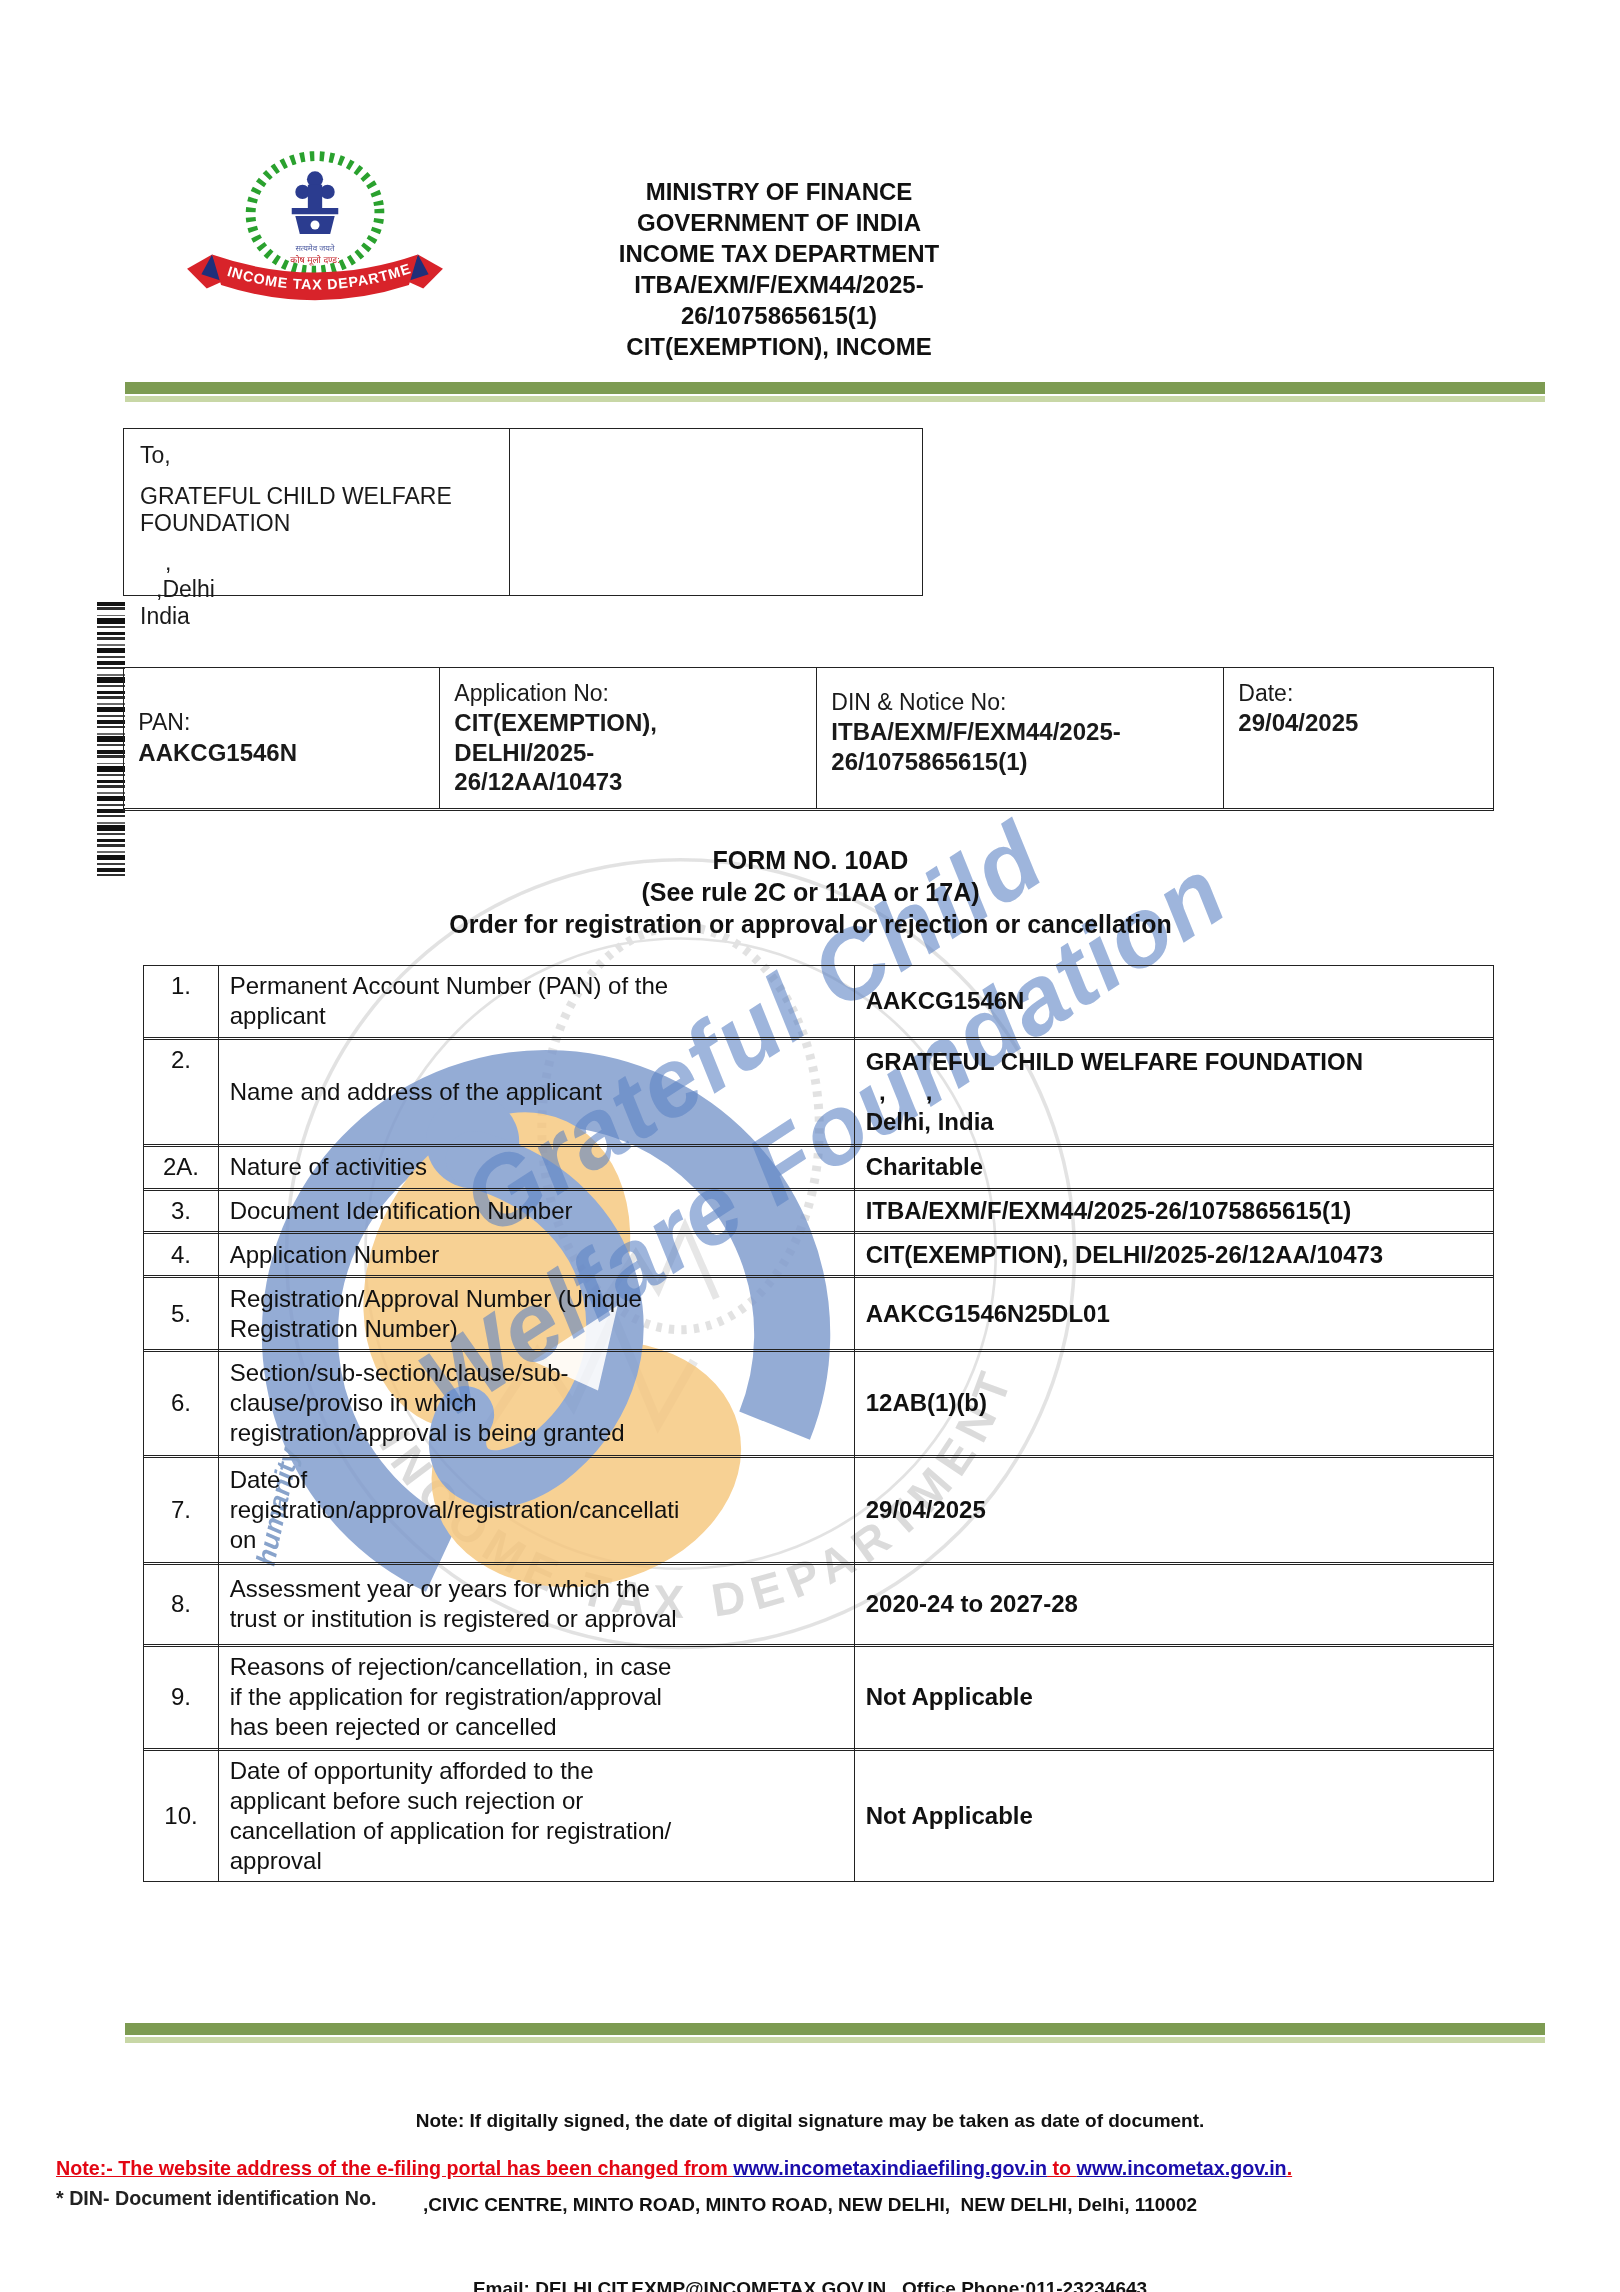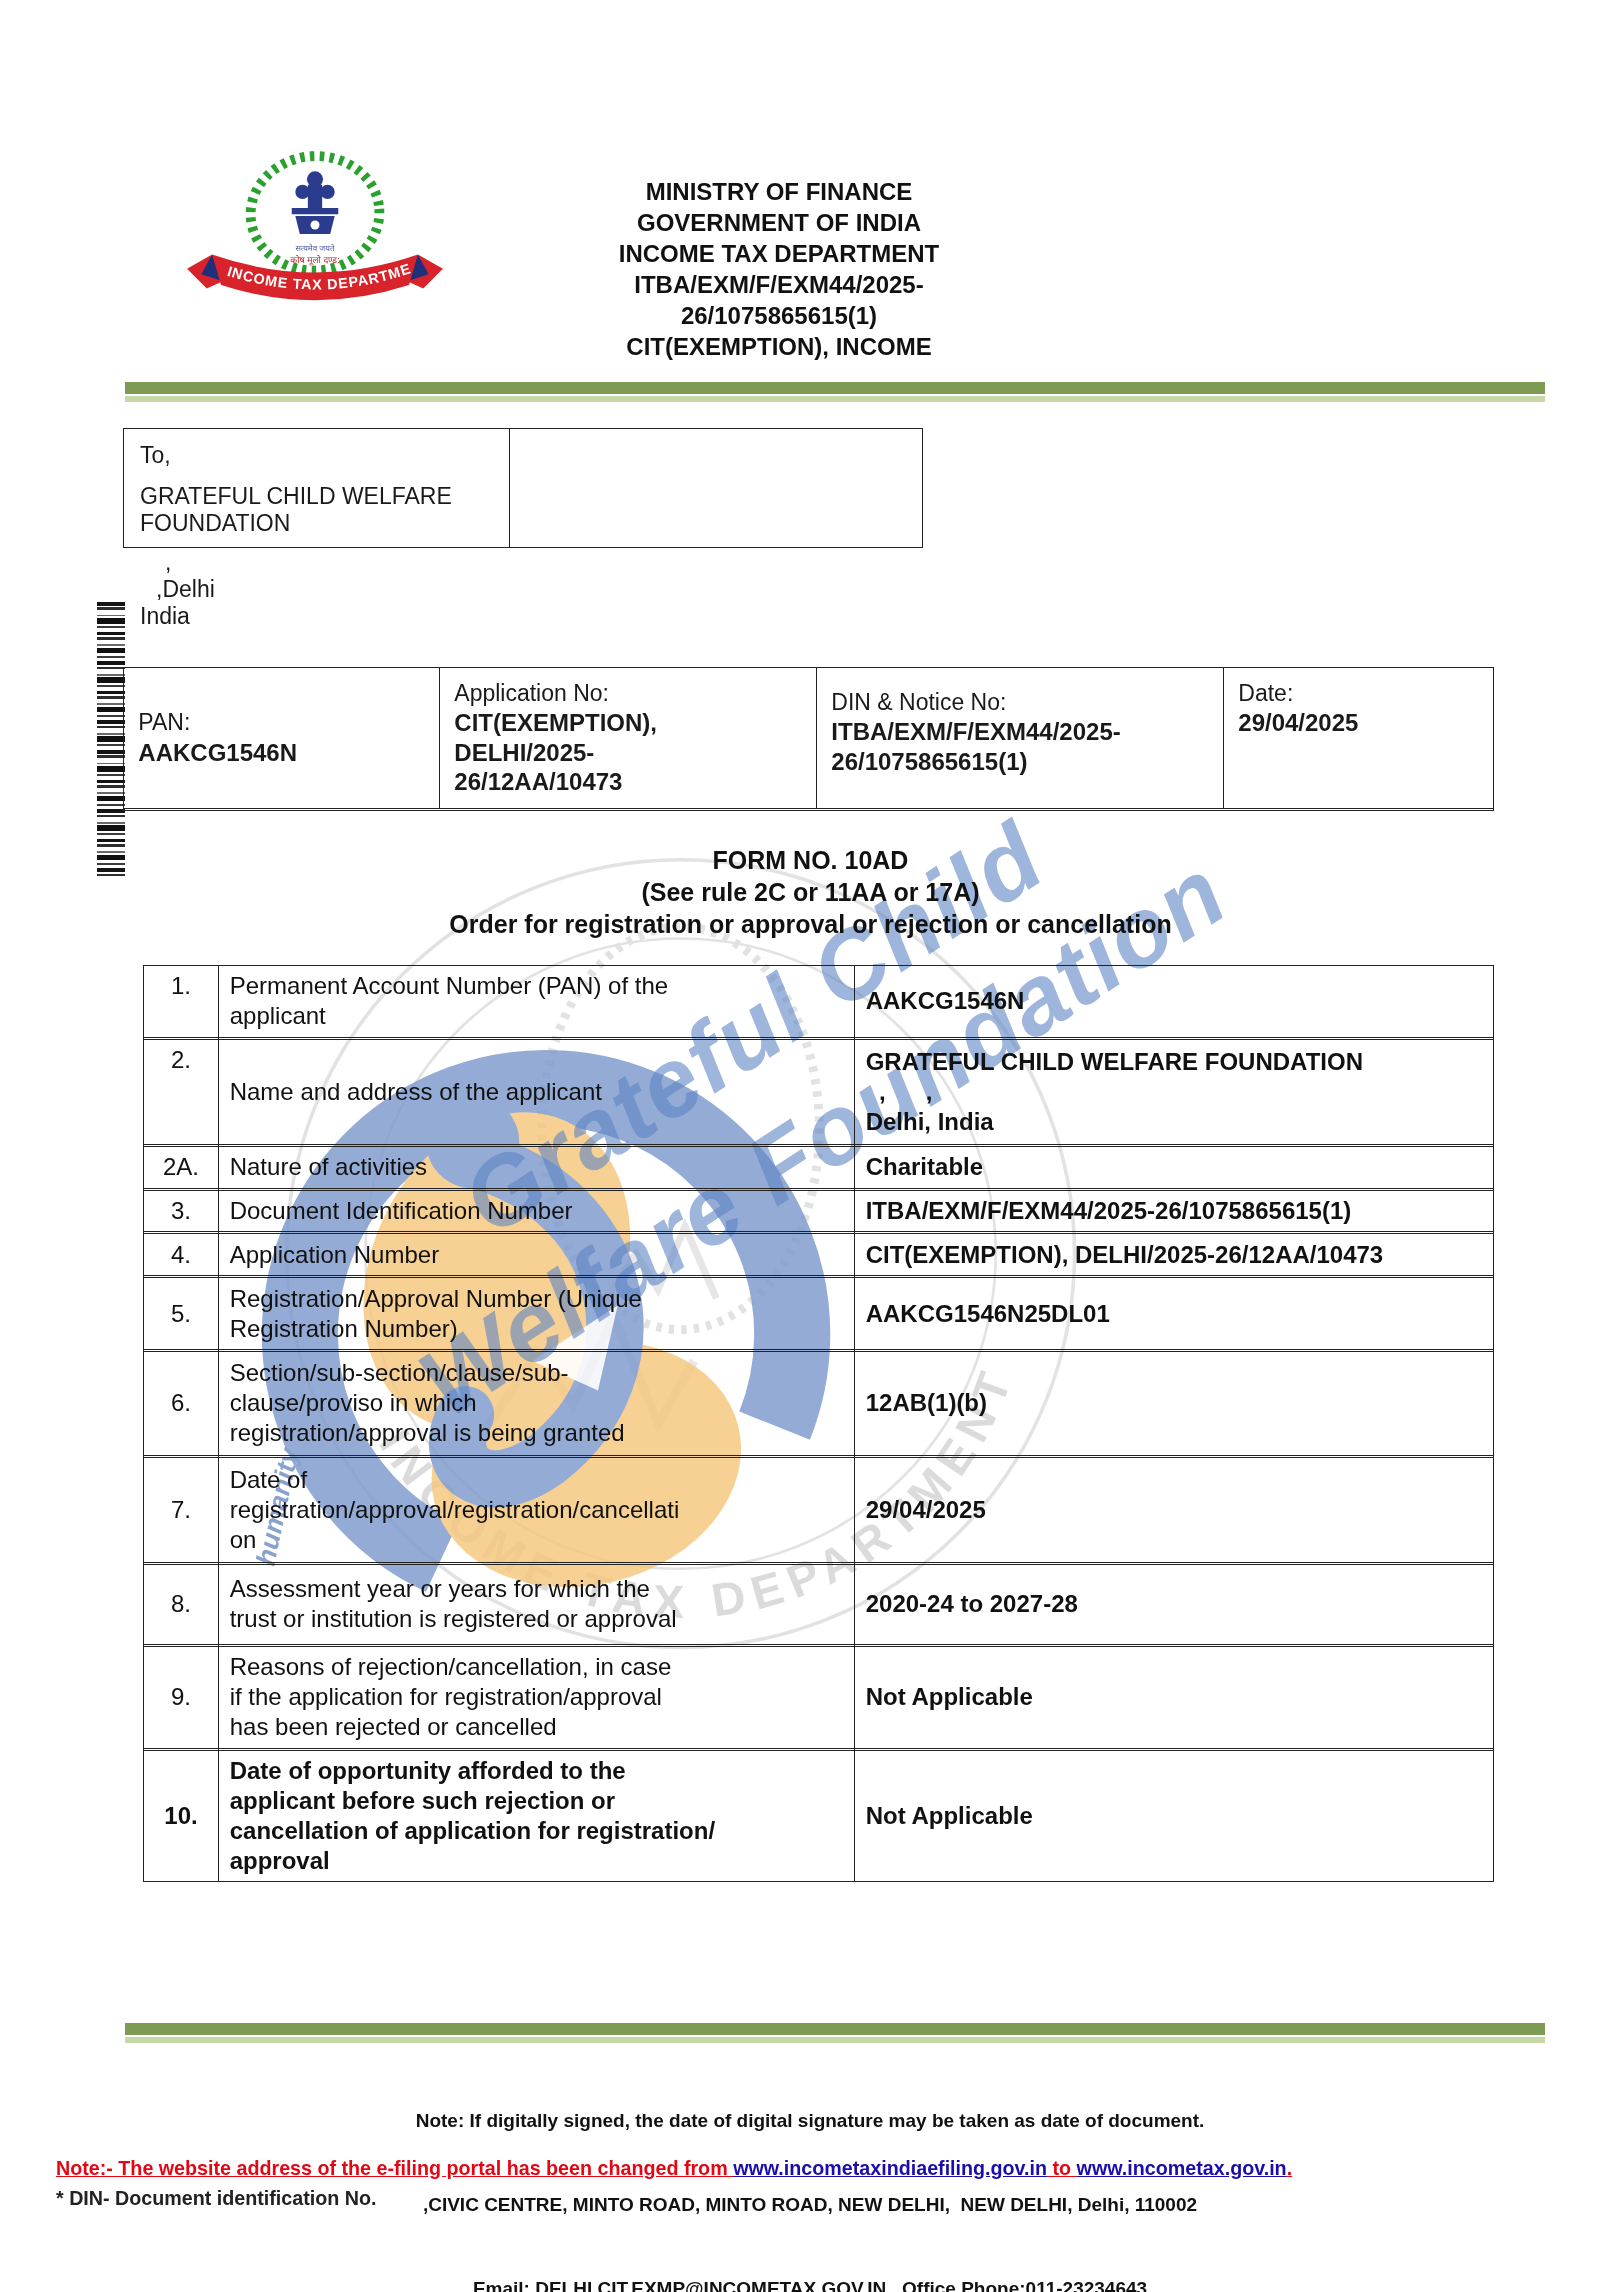--- a/index.html
+++ b/index.html
@@ -13,21 +13,21 @@
   
   .itd-logo{position:absolute;left:176px;top:140px;width:278px;height:170px;}
   .header-block{position:absolute;left:376px;top:176px;width:806px;text-align:center;
     font-weight:bold;font-size:24px;line-height:31px;color:#111;}
   .green-bar{position:absolute;left:125px;width:1420px;}
   .green-bar .dark{height:11.6px;background:#7d9b52;}
   .green-bar .gap{height:2.7px;background:#ffffff;}
   .green-bar .light{height:5.4px;background:#c8d7a6;}
 
   
-  .to-table{position:absolute;left:123px;top:428px;width:800px;height:120px;
+  .to-table{position:absolute;left:123px;top:428px;width:800px;height:168px;
     border:1.8px solid #222;display:flex;box-sizing:border-box;}
   .to-left{width:386px;border-right:1.8px solid #222;box-sizing:border-box;
     padding:12.5px 16px;font-size:23px;line-height:27px;}
   .to-right{flex:1;}
   .to-name{margin-top:14.3px;}
   .to-l1{margin-top:12.5px;padding-left:25px;}
   .to-l2{padding-left:16px;}
   .to-l3{padding-left:0px;}
 
   
@@ -59,21 +59,21 @@
     font-weight:bold;font-size:25px;line-height:32px;color:#111;}
 
   
   .main-table{position:absolute;left:143px;top:965px;width:1351px;
     border-collapse:separate;border-spacing:0;font-size:24px;color:#111;}
   .main-table td{border-bottom:3.6px double #222;border-right:1.8px solid #222;
     padding:5.4px 10.7px;box-sizing:border-box;vertical-align:middle;line-height:30px;
     background:transparent;}
   .main-table tr td:first-child{border-left:1.8px solid #222;}
   .main-table tr:first-child td{border-top:1.8px solid #222;}
-  .main-table tr:last-child td{border-bottom:1.8px solid #222;font-weight:bold;}
+  .main-table tr:last-child td{border-bottom:1.8px solid #222;}
   td.cell-num{width:76px;text-align:center;}
   td.cell-label{width:636px;white-space:pre-line;}
   td.cell-value{width:639px;font-weight:bold;white-space:pre-wrap;}
   tr.top-align td.cell-num{vertical-align:top;}
   tr.r1 td{height:73px;} tr.r2 td{height:107px;} tr.r2a td{height:41px;}
   tr.r3 td{height:41px;} tr.r4 td{height:43px;} tr.r5 td{height:73px;}
   tr.r6 td{height:106px;} tr.r7 td{height:107px;} tr.r8 td{height:82px;}
   tr.r9 td{height:95px;} tr.r10 td{height:106px;}
 
   

